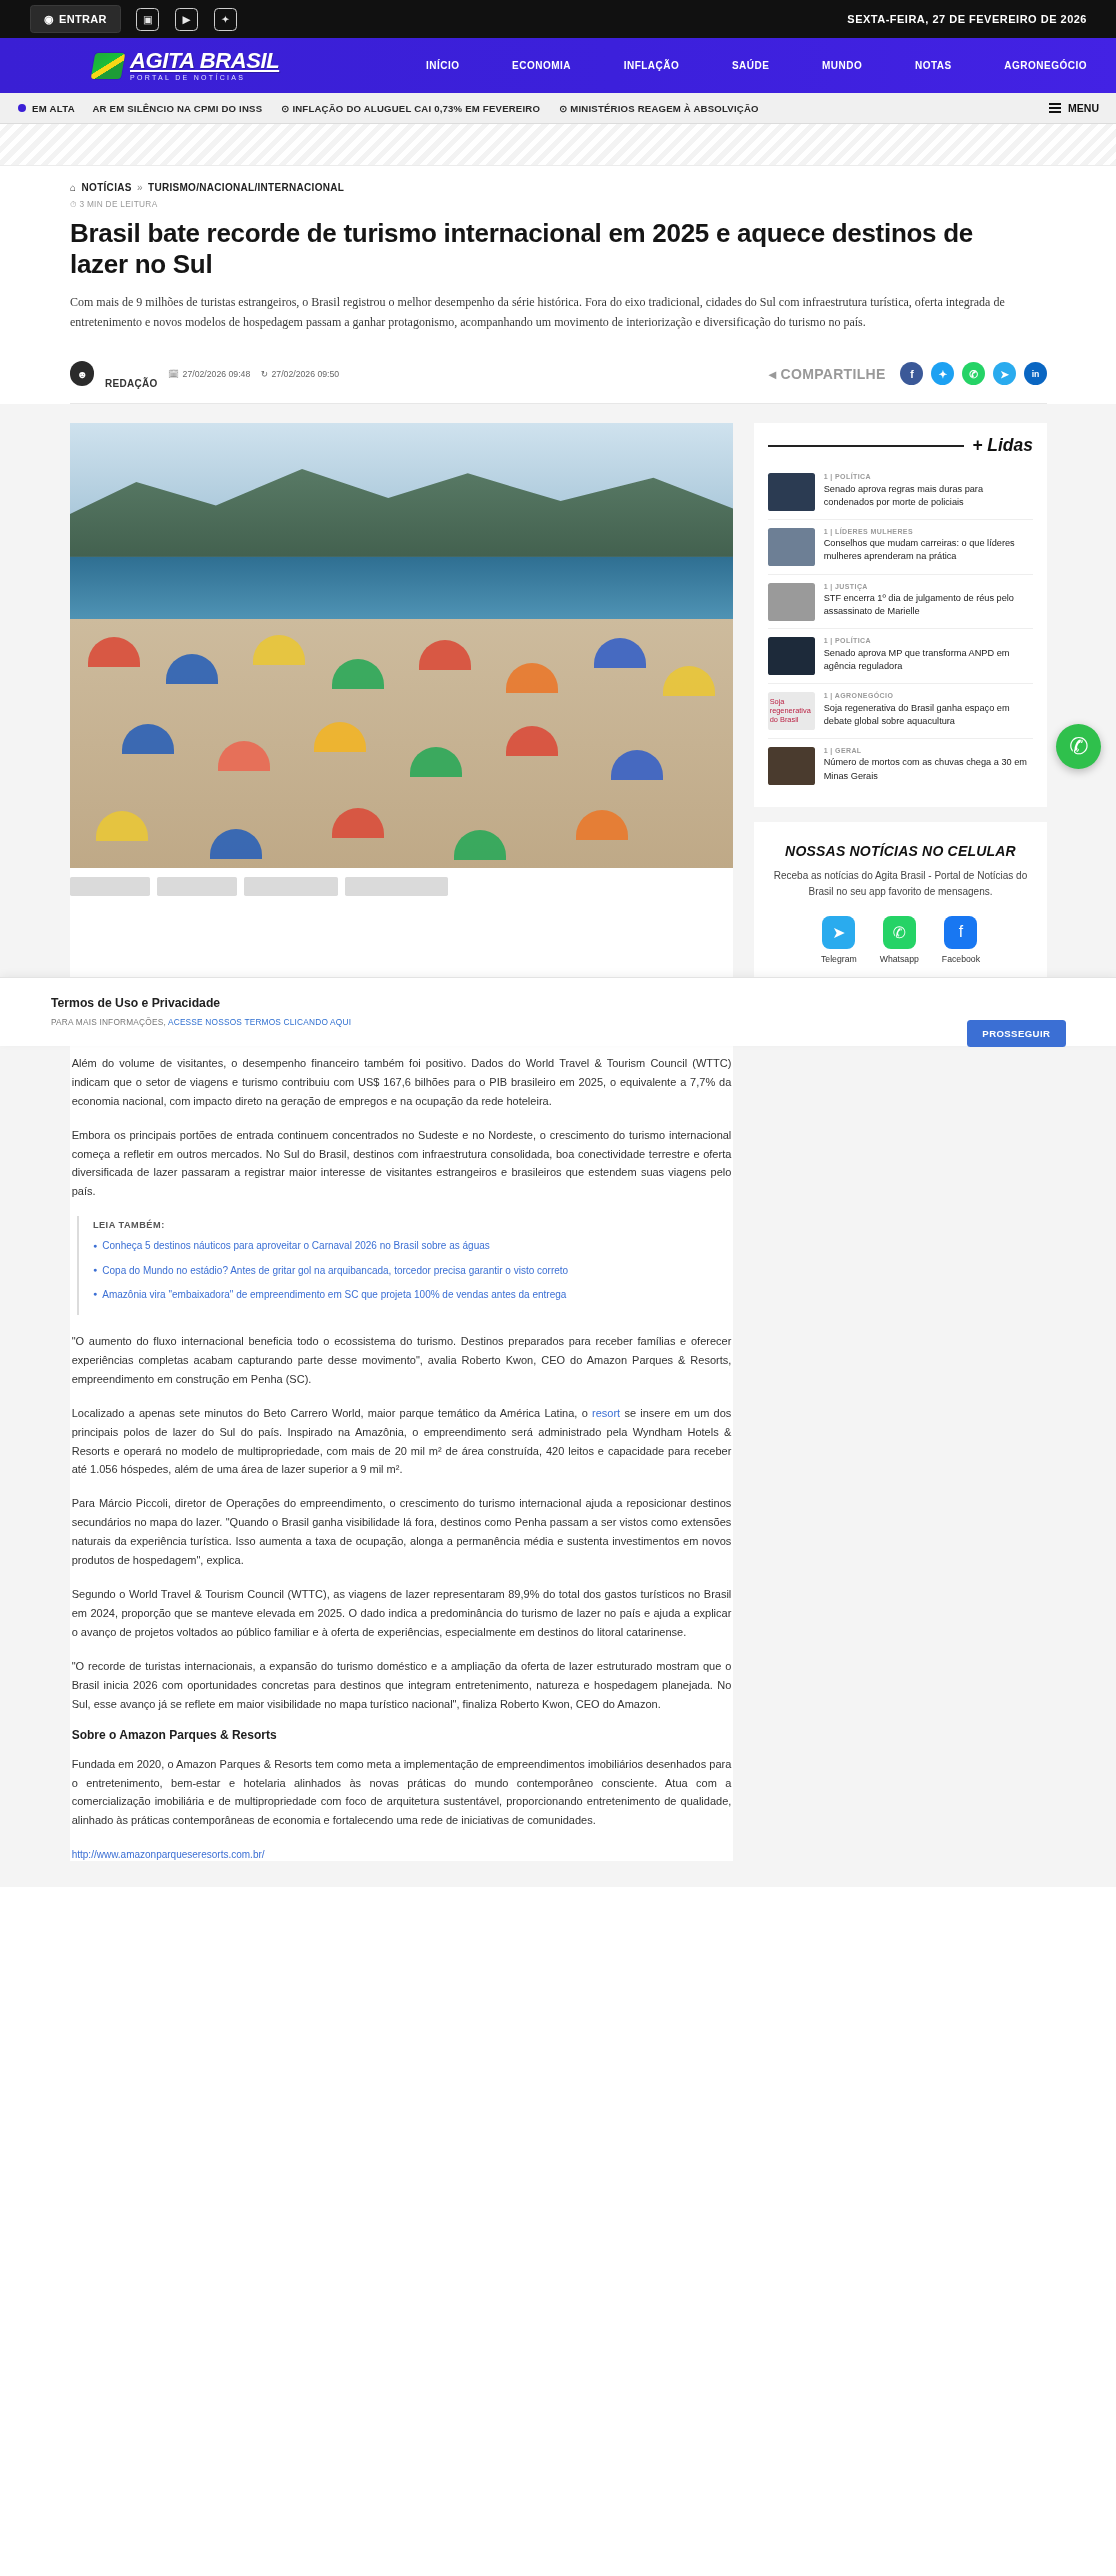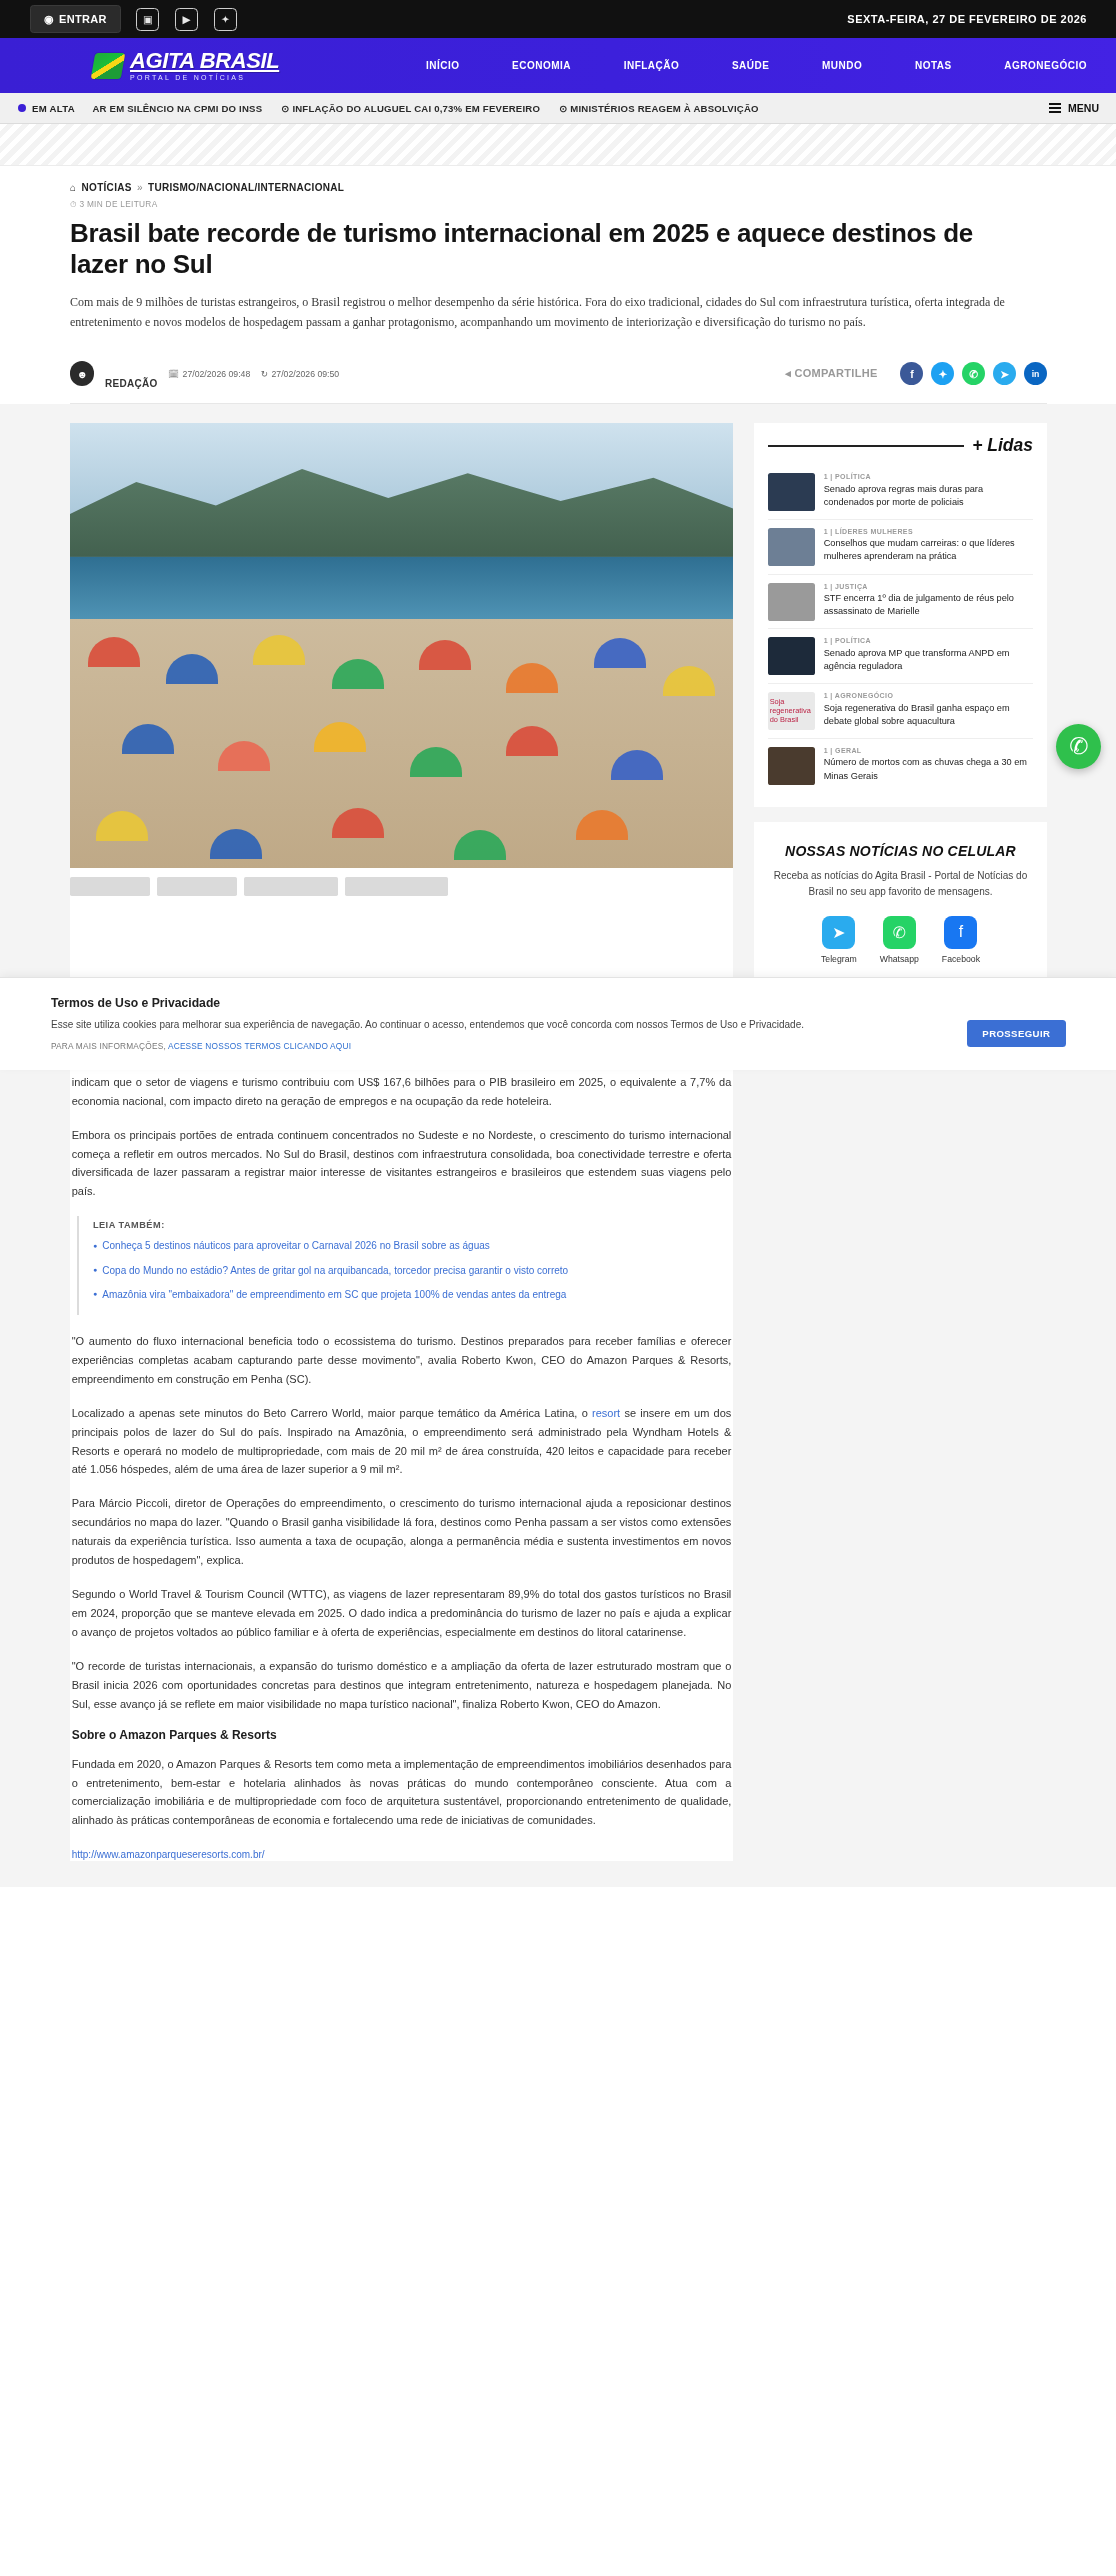--- a/index.html
+++ b/index.html
@@ -95,21 +95,21 @@
   }
   .standfirst { font-size:12px; line-height:1.62; color:#3a3a3a; max-width:995px; margin:0;font-family:Liberation Serif, serif;}
   .byline {
     display:flex; align-items:center; gap:10.5px; padding:19px 0 14px;
     border-bottom:0.9px solid #e7e7e7; margin-top:7px;
   }
   .avatar { width:24.4px;height:24.4px;border-radius:50%; background:#2b2b2b; display:flex;align-items:center;justify-content:center;color:#fff;font-size:10.5px;}
   .byline .name { font-size:10px; font-weight:bold; color:#333; letter-spacing:0.3px;margin-top:20px;}
   .byline .meta { font-size:8.7px; color:#666; display:flex; align-items:center; gap:3.5px;}
   .share-wrap { margin-left:auto; display:flex; align-items:center; gap:7.9px;}
-  .share-label { font-size:11px; color:#999; font-weight:bold; letter-spacing:0.3px; margin-right:15px;}
+  .share-label { font-size:14px; color:#999; font-weight:bold; letter-spacing:0.3px; margin-right:7px;}
   .sbtn { width:23px;height:23px;border-radius:50%; display:flex;align-items:center;justify-content:center; color:#fff; font-size:10.5px; font-weight:bold;}
 
   
   .content-wrap { display:flex; gap:21px; padding:0 70px; background:#f4f4f4; padding-top:19px; padding-bottom:26px;}
   .main-col { width:663px; background:#fff; }
   .side-col { width:311px; }
 
   .hero-img {
     width:663px; height:445px;
     background:
@@ -429,21 +429,20 @@
             <span>Facebook</span>
           </div>
         </div>
         <button class="entrar-btn">ENTRAR</button>
       </div>
     </div>
   </div>
 
   <div class="cookie-banner" style="top:977px">
     <div class="cookie-title">Termos de Uso e Privacidade</div>
-    <div class="cookie-text">Esse site utiliza cookies para melhorar sua experiência de navegação. Ao continuar o acesso, entendemos que você concorda com nossos Termos de Uso e Privacidade.</div>
     <div class="cookie-more">
       <span>PARA MAIS INFORMAÇÕES,</span>
       <a href="#">ACESSE NOSSOS TERMOS CLICANDO AQUI</a>
     </div>
     <button class="cookie-btn">PROSSEGUIR</button>
   </div>
 
   <div class="float-wa">
     <span>✆</span>
   </div>

